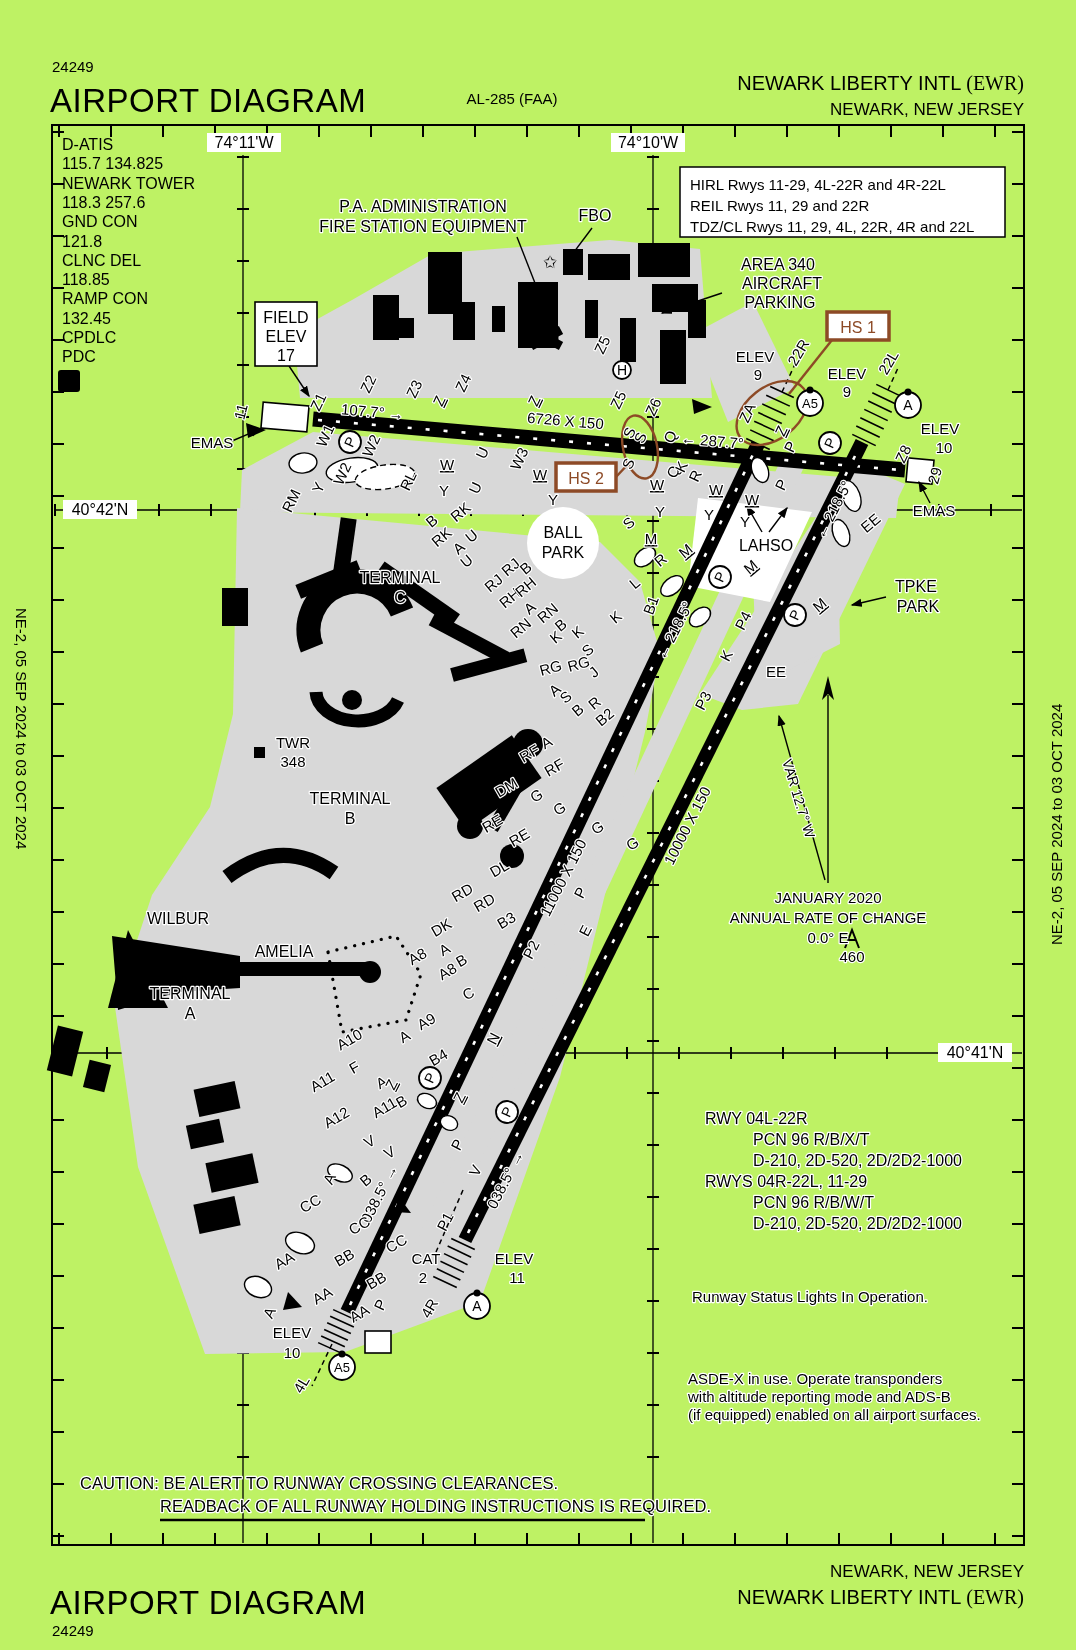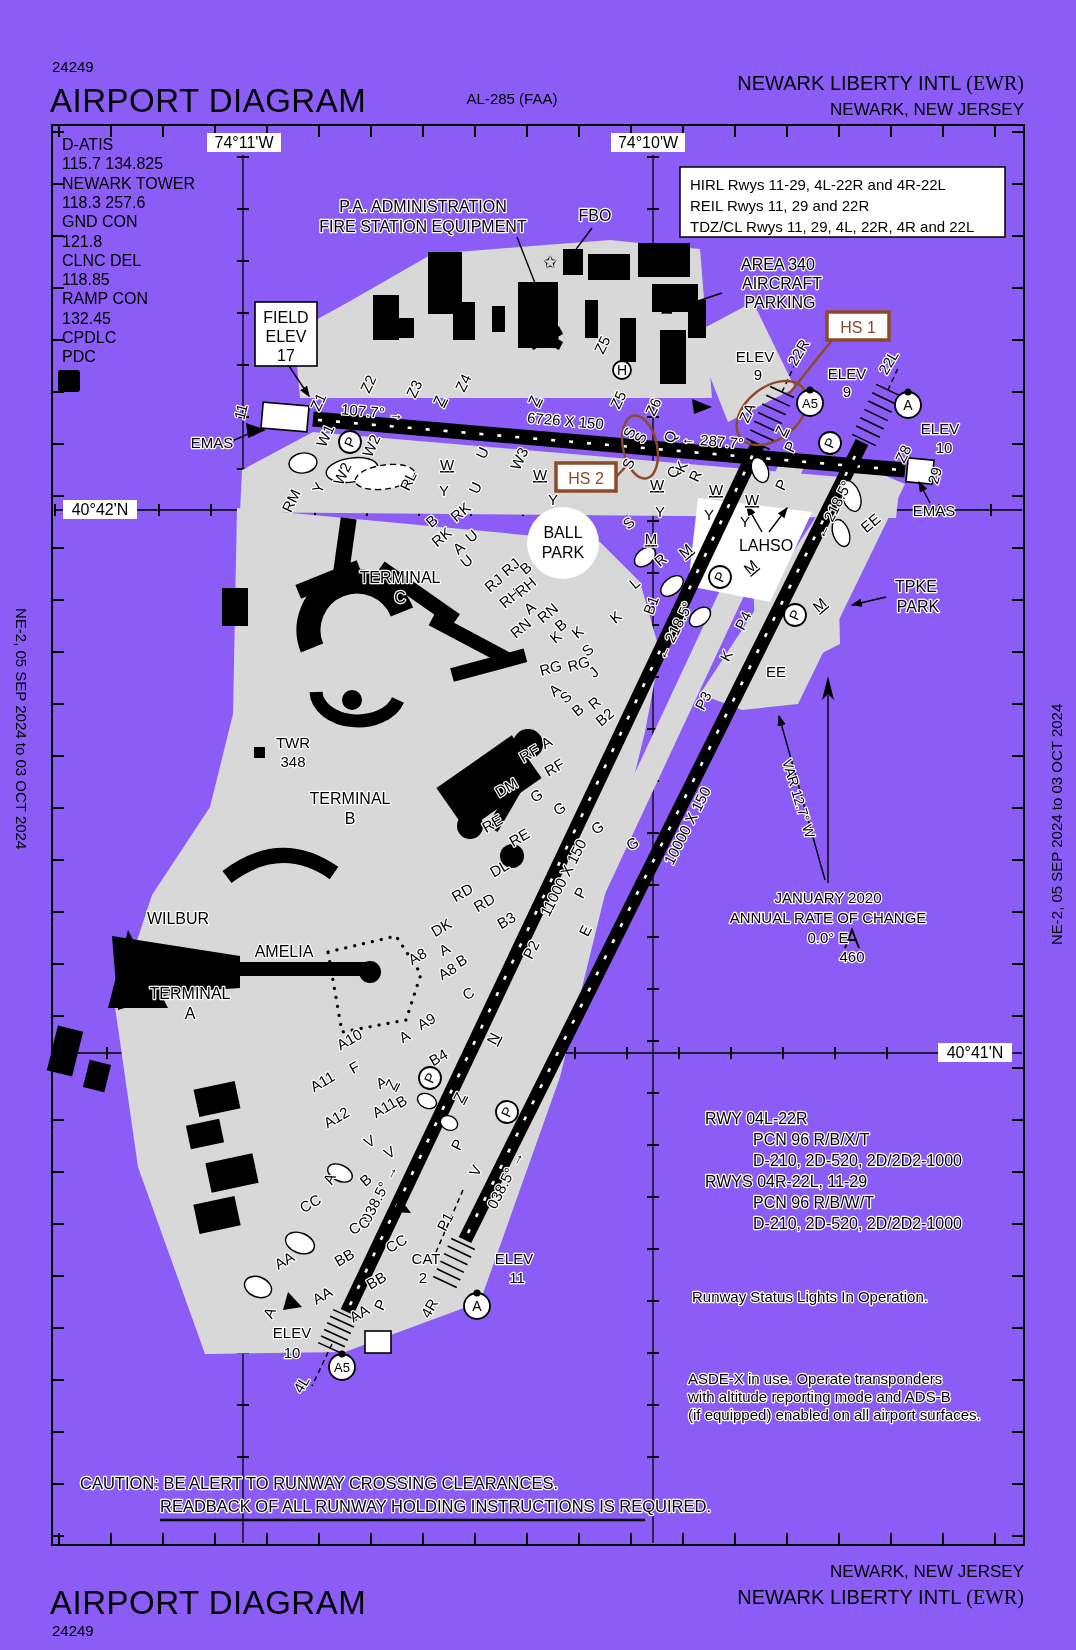--- a/index.html
+++ b/index.html
@@ -1,16 +1,16 @@
 <!DOCTYPE html>
 <html><head>
 <meta charset="utf-8">
 <style>
   html,body{margin:0;padding:0;background:#ffffff;}
-  #page{position:relative;width:1076px;height:1650px;background:#8b5cf6;overflow:hidden;}
+  #page{position:relative;width:1076px;height:1650px;background:#bef264;overflow:hidden;}
   svg{position:absolute;left:0;top:0;}
   text{font-family:"Liberation Sans",sans-serif;fill:#000;}
   .halo{paint-order:stroke;stroke:#fff;stroke-width:2.4px;stroke-linejoin:round;}
   .u{text-decoration:underline;}
   .mid{text-anchor:middle;} .end{text-anchor:end;}
   .t15{font-size:15px;} .t16{font-size:16px;} .t17{font-size:17px;} .t20{font-size:20px;}
   .title{font-size:33px;letter-spacing:.5px;}
   .serif{font-family:"Liberation Serif",serif;}
   .brown{fill:#8d4a26;}
   .thin{stroke:#000;stroke-width:1.3;fill:none;}

